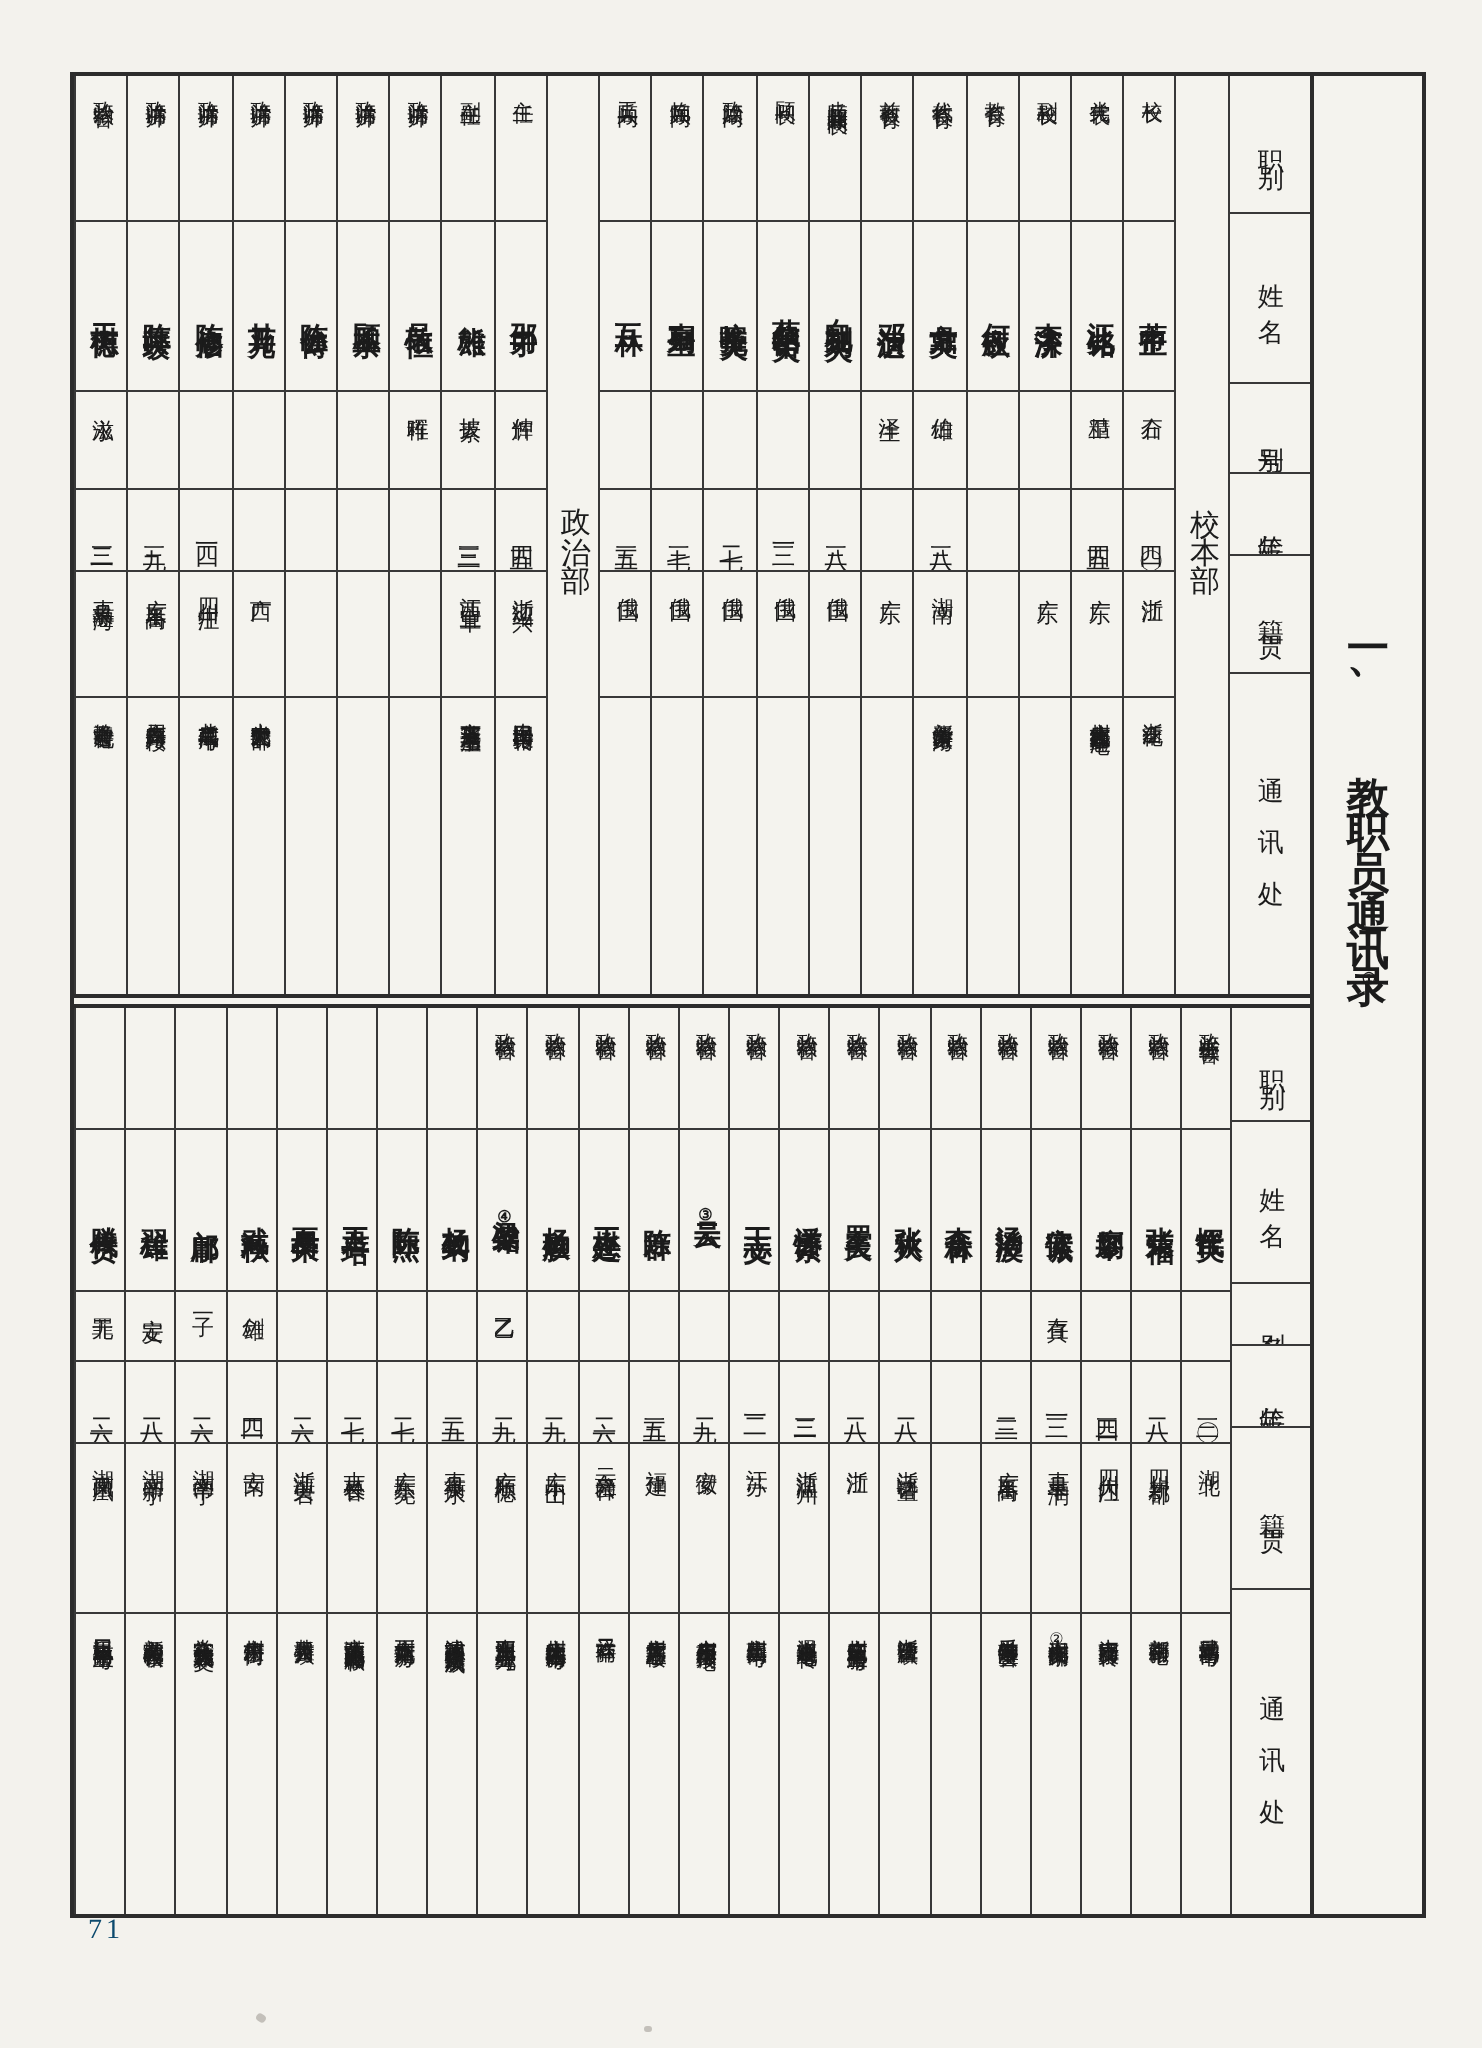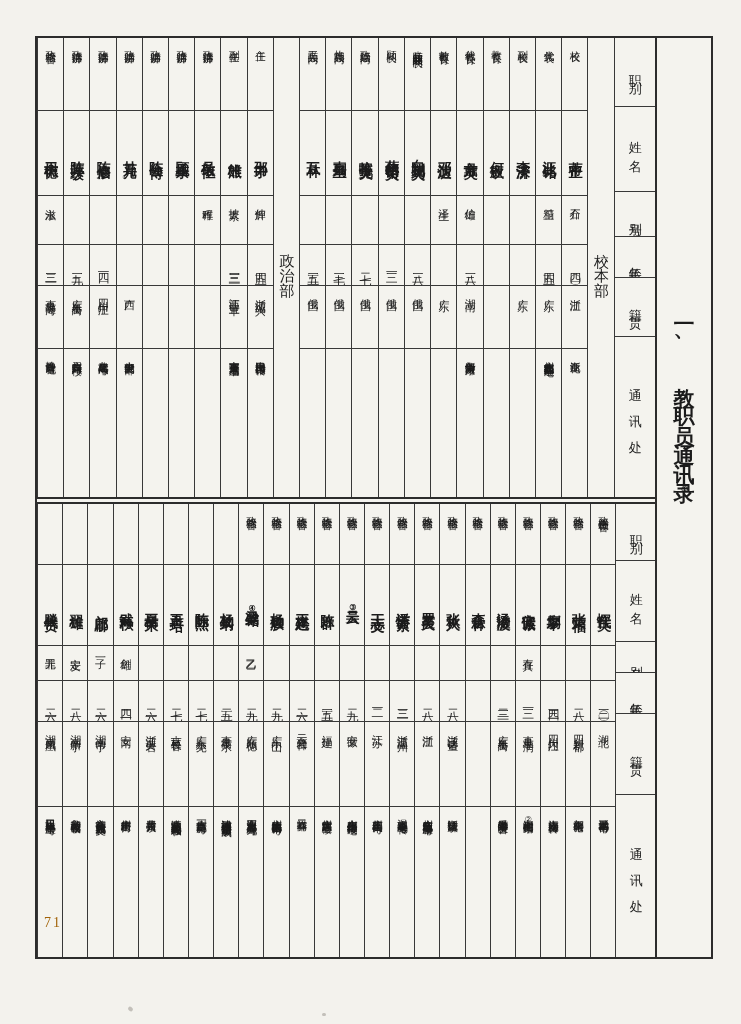--- a/index.html
+++ b/index.html
@@ -46,21 +46,21 @@
   .col.group{justify-content:center;}
   .gcell{flex:1;display:flex;align-items:center;justify-content:center;padding-bottom:10px;}
   .t-group{font-size:15px;letter-spacing:14px;}
   
   .title-strip{width:54px;border-left:2px solid #2c2c2c;position:relative;}
   .doc-title{
     position:absolute;top:274px;left:50%;transform:translateX(-50%);
     writing-mode:vertical-rl;text-orientation:upright;
     font-size:21px;letter-spacing:19px;font-weight:600;white-space:nowrap;
   }
-  .page-num{position:absolute;left:44px;top:915px;font-size:14px;letter-spacing:2px;color:#a16207;}
+  .page-num{position:absolute;left:44px;top:958px;font-size:14px;letter-spacing:2px;color:#0c4a6e;}
   .speck{position:absolute;background:#9a978f;opacity:.55;border-radius:2px;}
   .sp1{left:128px;top:1007px;width:5px;height:4px;transform:rotate(35deg);}
   .sp2{left:322px;top:1013px;width:4px;height:3px;}
 </style>
 </head>
 <body>
 
 <div class="sheet">
   <div class="tables-area">
 

